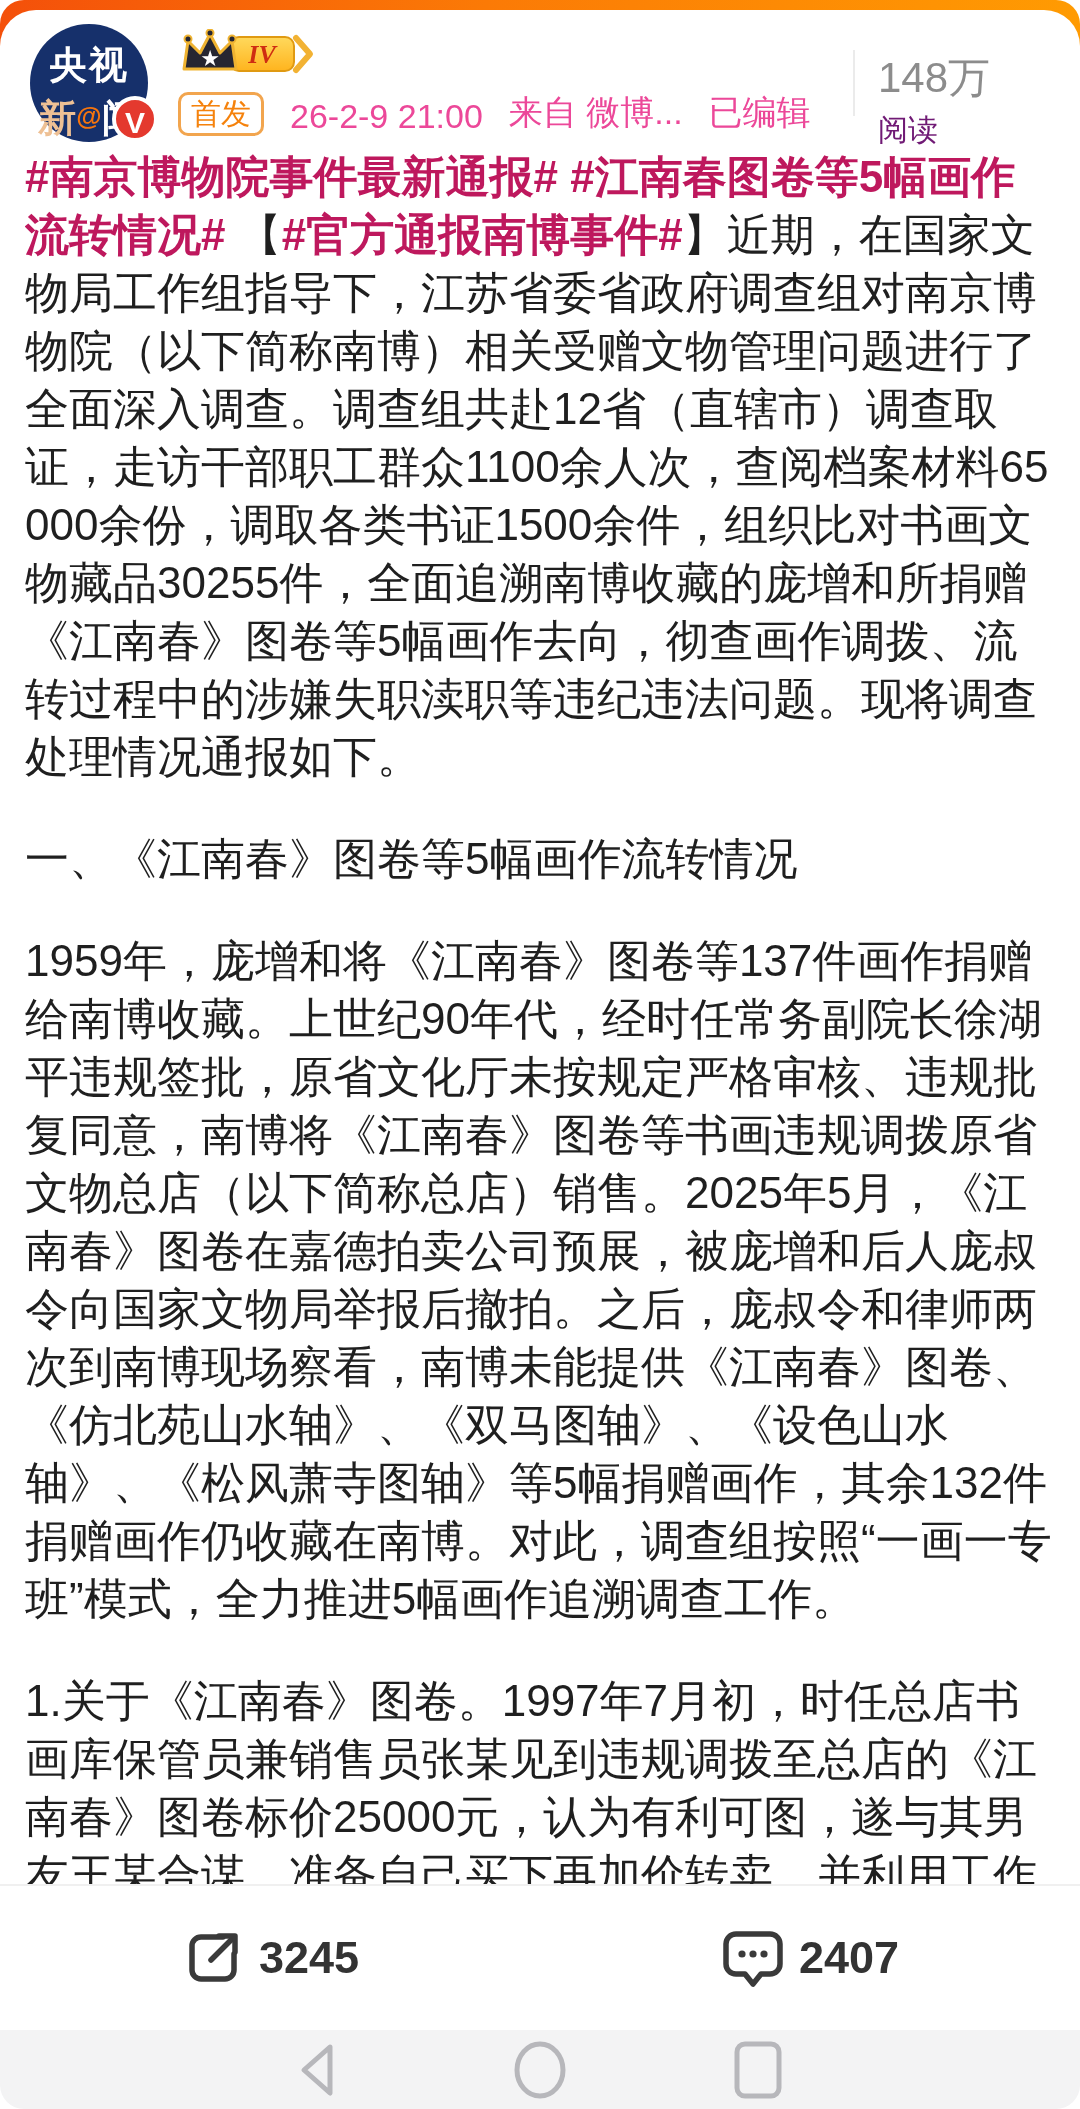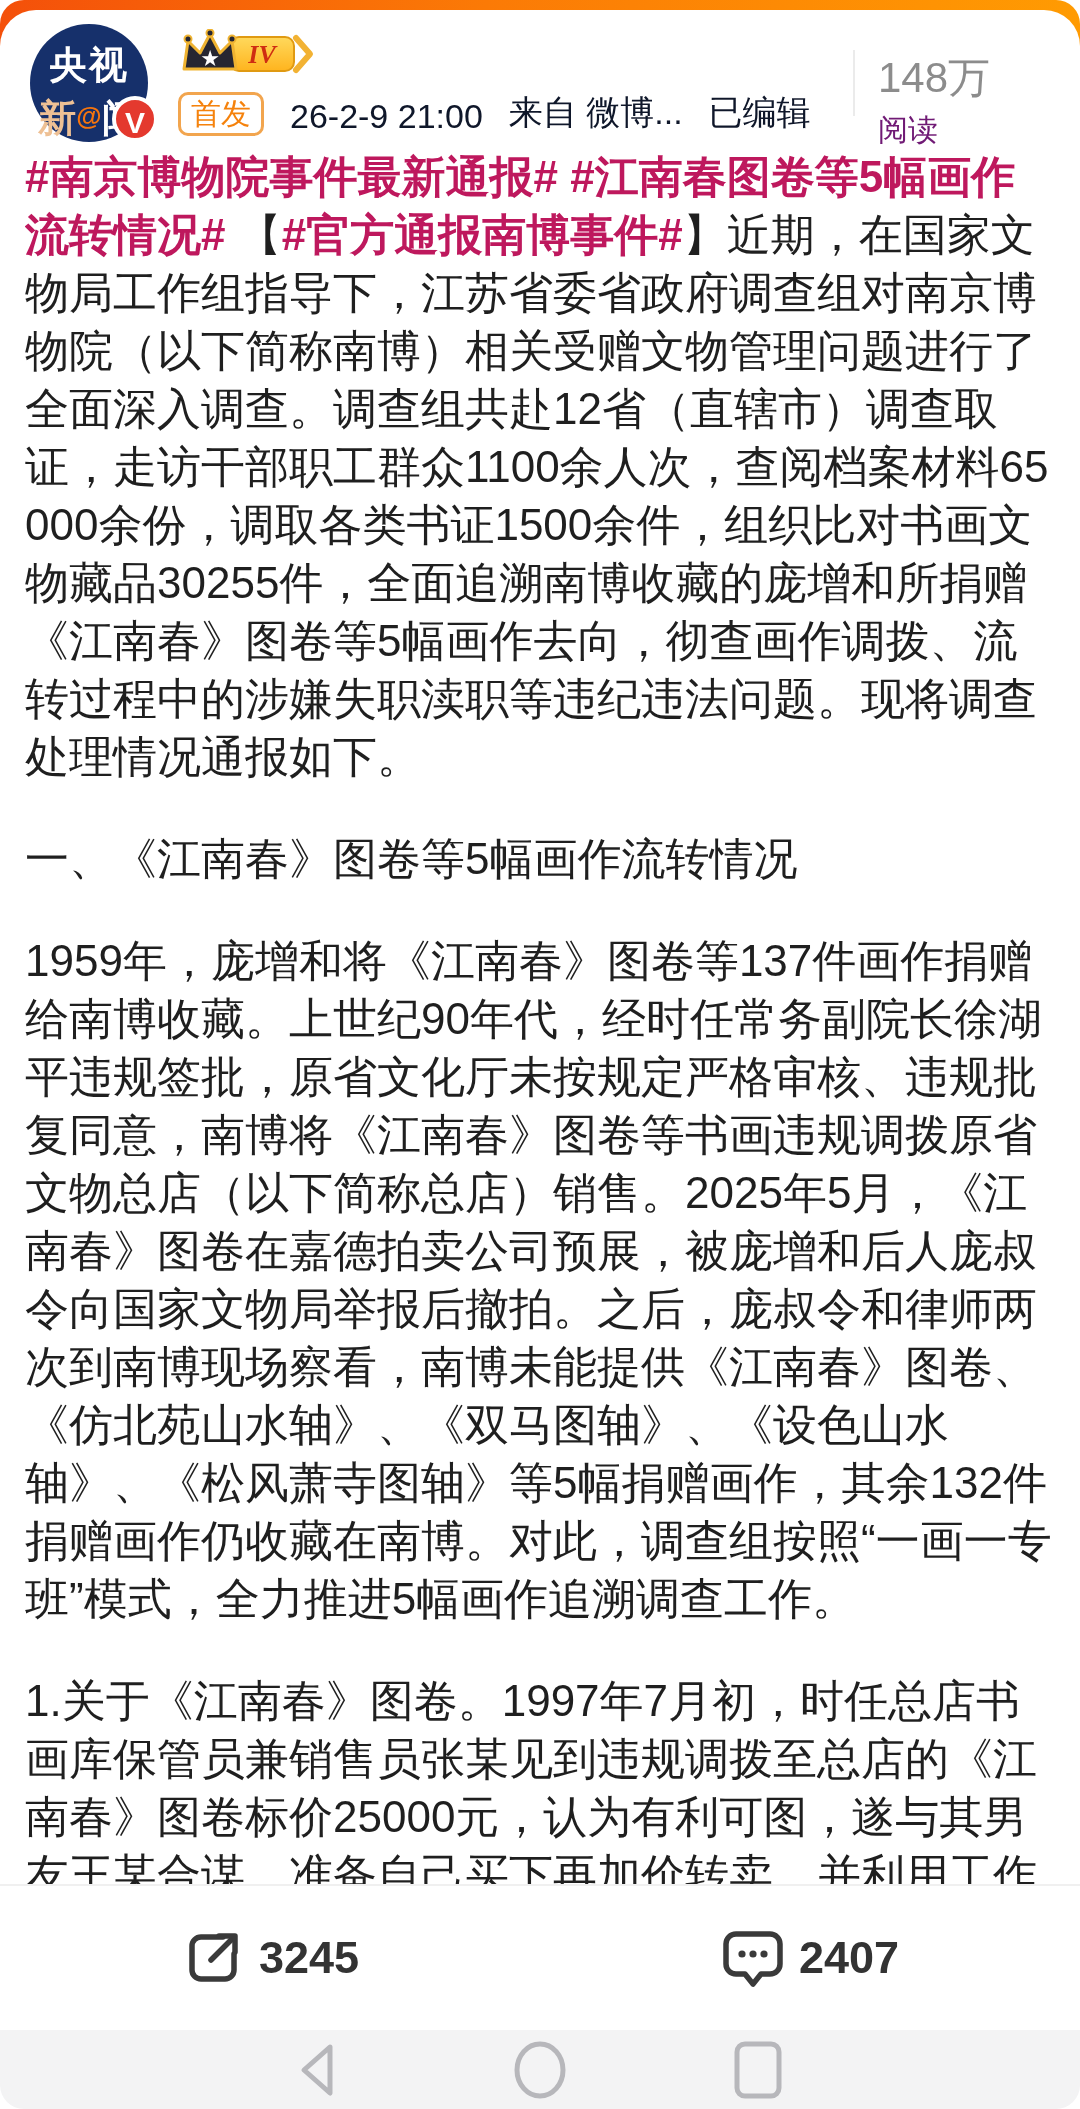--- a/index.html
+++ b/index.html
@@ -25,21 +25,21 @@
            background:#e4392e; border:4px solid #ffffff; color:#ffffff; font-weight:700;
            font-size:30px; line-height:46px; text-align:center; box-sizing:border-box;}
 
   .name-row{position:absolute; left:178px; top:16px; height:56px; display:flex; align-items:center; gap:14px;}
   .username{font-size:46px; font-weight:700; color:#f5820c; cursor:pointer;}
   .vip-badge{display:flex; align-items:center;}
 
   .meta-row{position:absolute; left:178px; top:80px; height:46px; display:flex; align-items:flex-end; gap:26px;}
   .first-badge{font-size:30px; color:#f5820c; border:3px solid #f2a54e; border-radius:10px;
                padding:2px 10px; line-height:34px;}
-  .meta-gray{font-size:34px; color:#0f172a;}
+  .meta-gray{font-size:34px; color:#ec4899;}
 
   .v-divider{position:absolute; left:853px; top:40px; width:2px; height:66px; background:#ebebeb;}
   .reads{position:absolute; left:878px; top:40px; width:176px; }
   .reads-num{font-size:42px; color:#8c8c8c;}
   .reads-label{font-size:30px; color:#701a75; margin-top:4px;}
 
   
   .post-text{position:absolute; left:25px; top:138px; width:1030px; height:1736px; overflow:hidden;
              font-size:44px; line-height:58px; color:#1f1f1f; word-break:break-all; text-align:left;}
   .post-text p{margin:0 0 0 0;}

